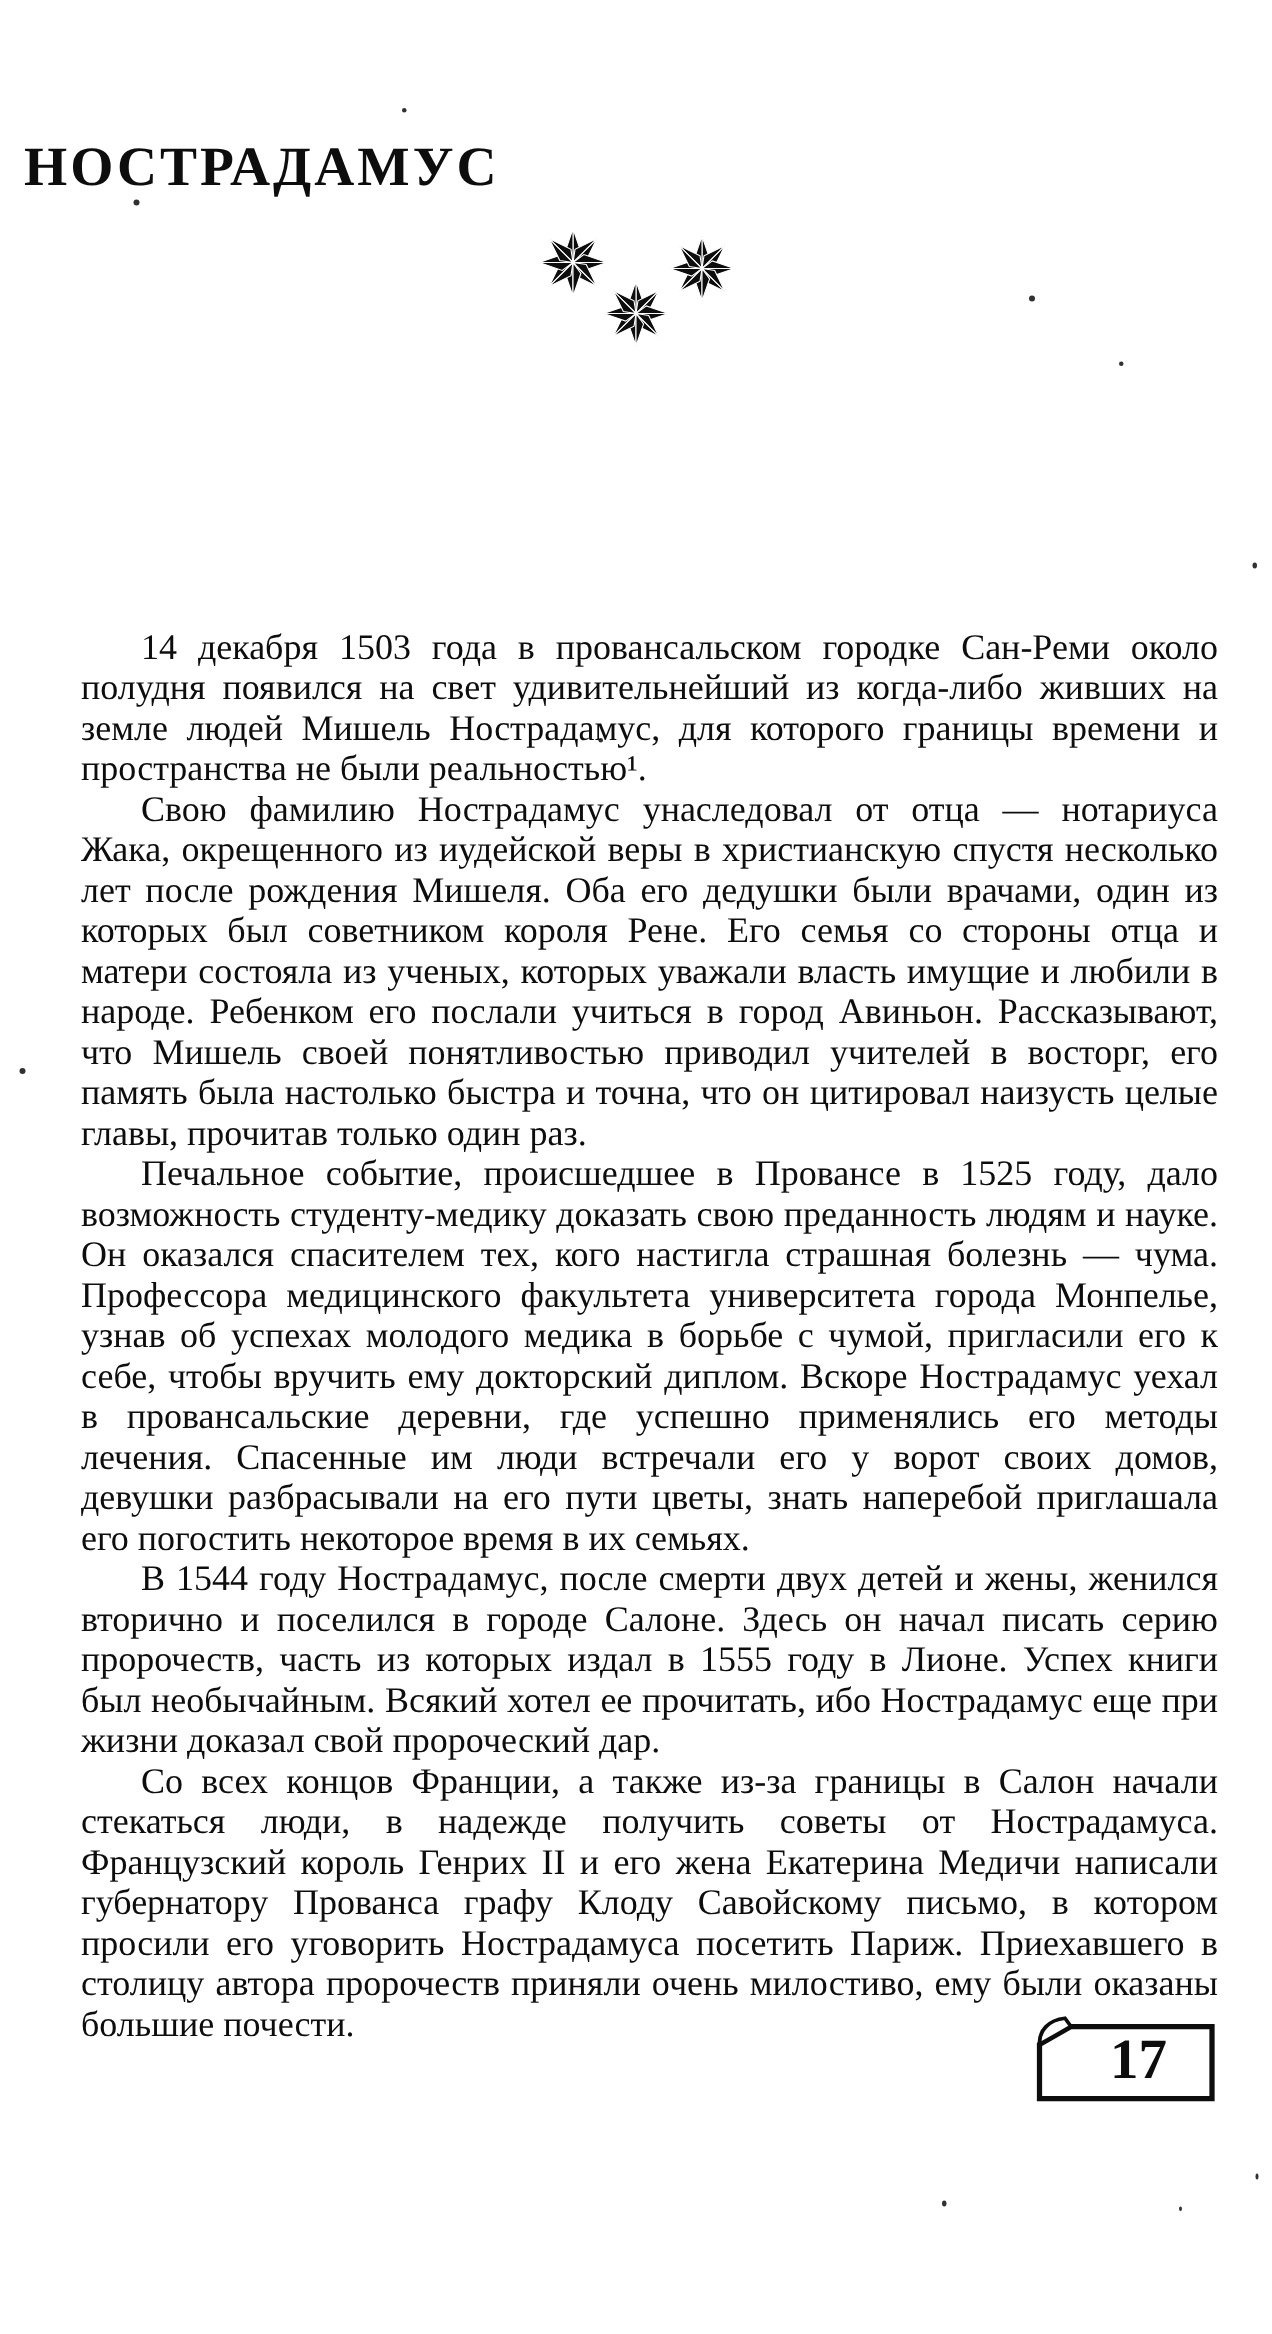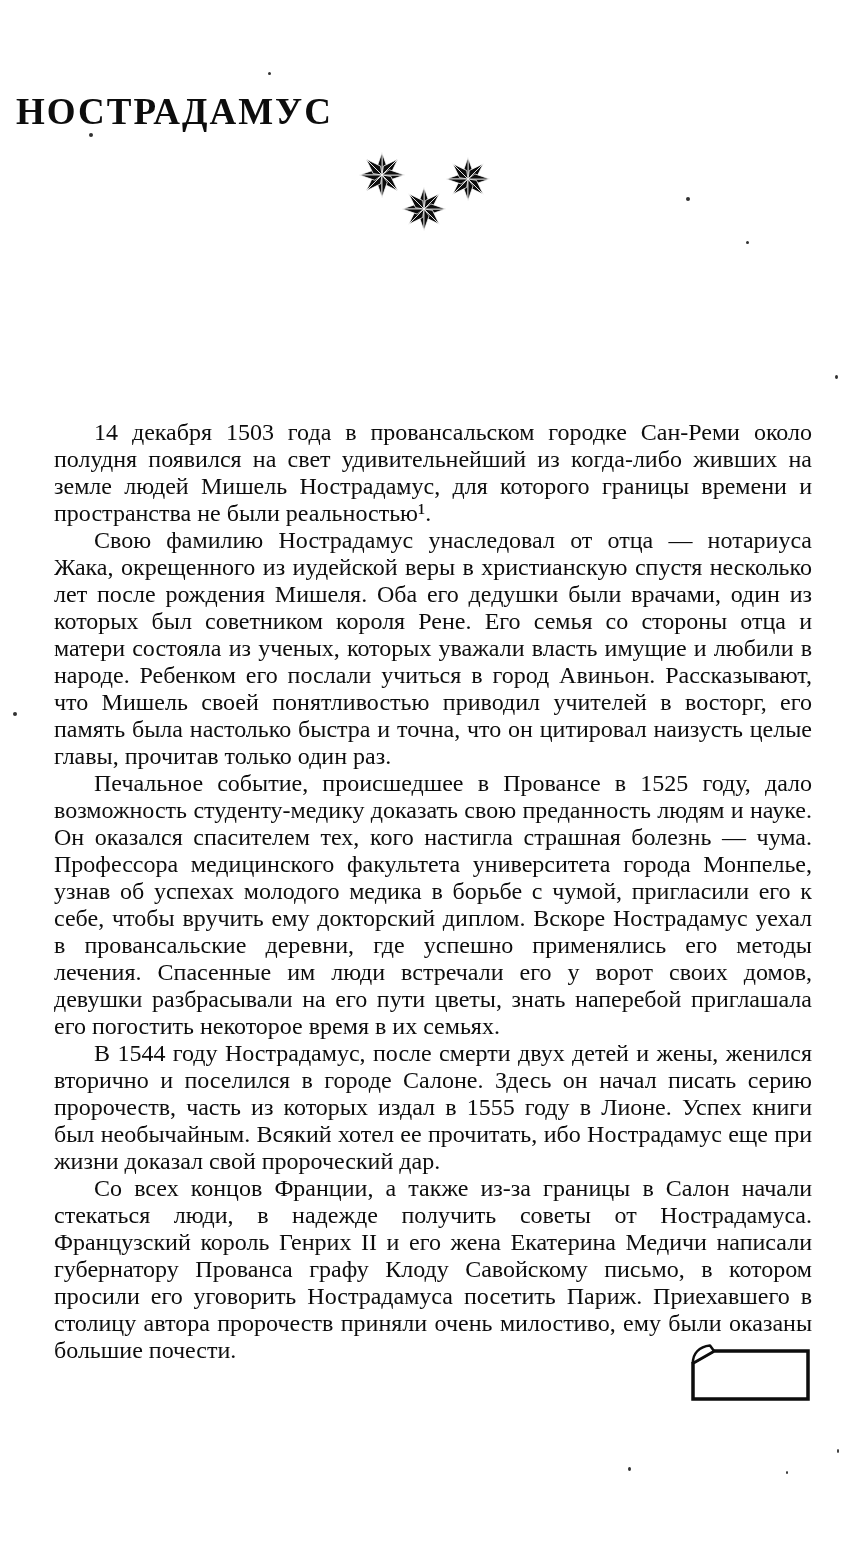--- a/index.html
+++ b/index.html
@@ -97,20 +97,21 @@
   <p>Свою фамилию Нострадамус унаследовал от отца — нотариуса Жака, окрещенного из иудейской веры в христианскую спустя несколько лет после рождения Мишеля. Оба его дедушки были врачами, один из которых был советником короля Рене. Его семья со стороны отца и матери состояла из ученых, которых уважали власть имущие и любили в народе. Ребенком его послали учиться в город Авиньон. Рассказывают, что Мишель своей понятливостью приводил учителей в восторг, его память была настолько быстра и точна, что он цитировал наизусть целые главы, прочитав только один раз.</p>
   <p>Печальное событие, происшедшее в Провансе в 1525 году, дало возможность студенту-медику доказать свою преданность людям и науке. Он оказался спасителем тех, кого настигла страшная болезнь — чума. Профессора медицинского факультета университета города Монпелье, узнав об успехах молодого медика в борьбе с чумой, пригласили его к себе, чтобы вручить ему докторский диплом. Вскоре Нострадамус уехал в провансальские деревни, где успешно применялись его методы лечения. Спасенные им люди встречали его у ворот своих домов, девушки разбрасывали на его пути цветы, знать наперебой приглашала его погостить некоторое время в их семьях.</p>
   <p>В 1544 году Нострадамус, после смерти двух детей и жены, женился вторично и поселился в городе Салоне. Здесь он начал писать серию пророчеств, часть из которых издал в 1555 году в Лионе. Успех книги был необычайным. Всякий хотел ее прочитать, ибо Нострадамус еще при жизни доказал свой пророческий дар.</p>
   <p>
     <span>Со всех концов Франции, а также из-за границы в Салон начали стекаться люди, в надежде получить советы от Нострадамуса. Французский король Генрих II и его жена Екатерина Медичи написали губернатору Прованса графу Клоду Савойскому письмо, в котором просили его уговорить Нострадамуса посетить Париж. Приехавшего в столицу автора пророчеств приняли очень милостиво, ему были оказаны большие почести.</span>
     <span class="pagebox">
       <svg width="124" height="60" viewBox="0 0 124 60">
         <polygon points="26,9 120,9 120,57 5,57 5,21" fill="#ffffff" stroke="#0d0d0d" stroke-width="3.5"></polygon>
         <path d="M5,21 C4.5,12 11,4.5 22,3.5 L26,9 Z" fill="#ffffff" stroke="#0d0d0d" stroke-width="2.5" stroke-linejoin="round"></path>
       </svg>
+      <span class="num">17</span>
     </span>
   </p>
 </div>
 
 <div>
   <div class="speck" style="left:268px;top:72px;width:3px;height:3px"></div>
   <div class="speck" style="left:89px;top:133px;width:4px;height:4px"></div>
   <div class="speck" style="left:686px;top:197px;width:4px;height:4px"></div>
   <div class="speck" style="left:746px;top:241px;width:3px;height:3px"></div>
   <div class="speck" style="left:835px;top:375px;width:3px;height:4px"></div>

